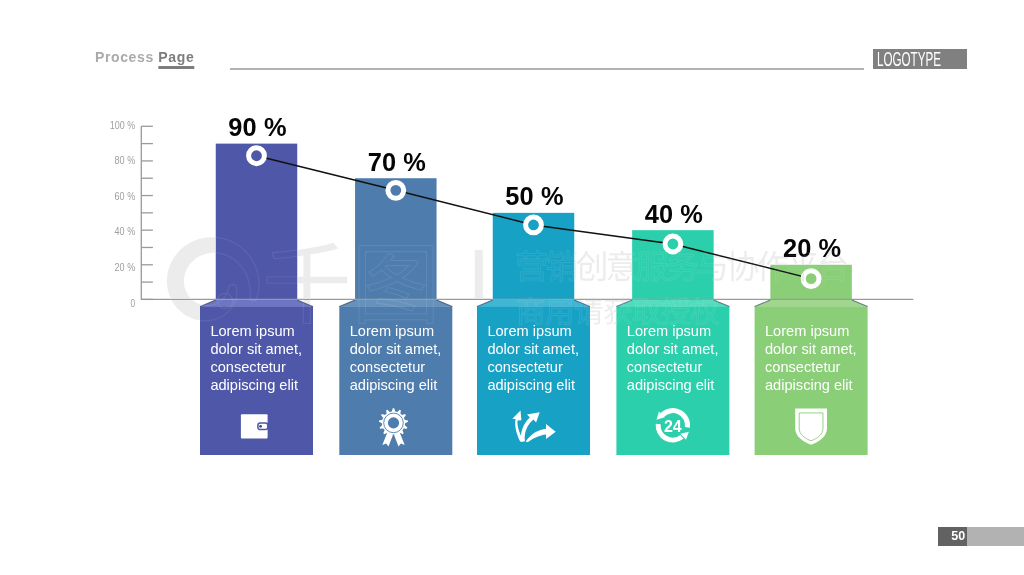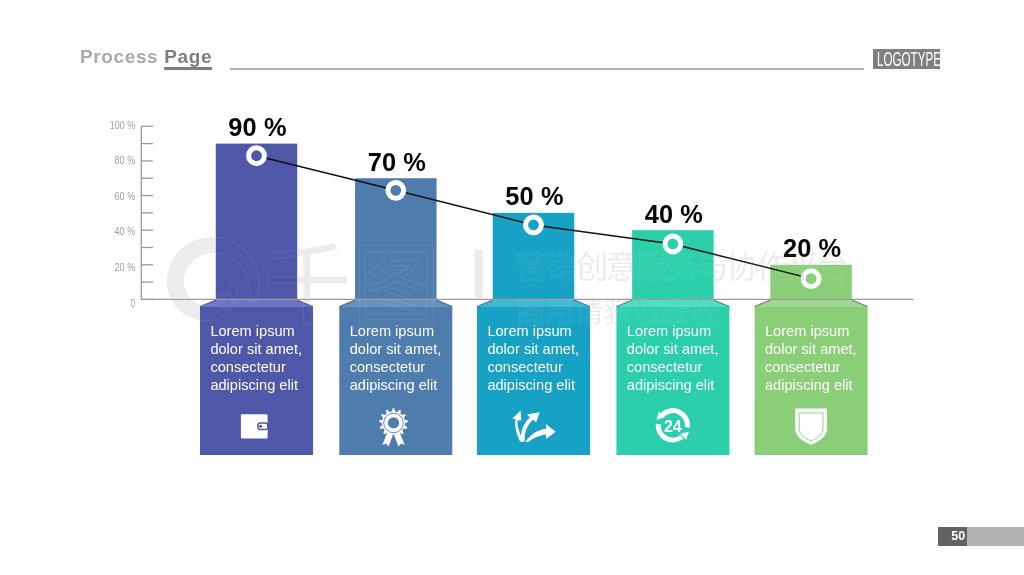--- a/index.html
+++ b/index.html
@@ -1,26 +1,26 @@
 <!DOCTYPE html>
 <html><head>
 <meta charset="utf-8">
 <style>
   html,body{margin:0;padding:0;background:#fff;}
   body{width:1024px;height:575px;font-family:"Liberation Sans",sans-serif;overflow:hidden;}
   #slide{position:relative;width:1024px;height:575px;background:#ffffff;overflow:hidden;}
 
   
-  .hdr-title{position:absolute;left:80px;top:46.6px;font-size:19px;font-weight:bold;
+  .hdr-title{position:absolute;left:95px;top:46.6px;font-size:14px;font-weight:bold;
              white-space:nowrap;line-height:20px;letter-spacing:0.62px;}
   .hdr-t1{color:#aaaaaa;}
   .hdr-t2{color:#7d7d7d;text-decoration:underline;text-decoration-thickness:3px;
           text-underline-offset:3.9px;text-decoration-skip-ink:auto;}
   .hdr-rule{position:absolute;left:229.9px;top:67.7px;width:634px;height:2.3px;background:#b2b2b2;}
-  .logotype{position:absolute;left:873.3px;top:48.7px;width:67px;height:20.6px;background:#808080;
+  .logotype{position:absolute;left:873.3px;top:48.7px;width:94px;height:20.6px;background:#808080;
             color:#fff;overflow:hidden;}
   .logotype span{display:block;font-size:20.5px;line-height:20.6px;text-align:center;
             width:200px;margin-left:-64.75px;
             transform:scaleX(0.568);transform-origin:50% 50%;white-space:nowrap;
             position:relative;top:0.4px;}
 
   
   .pg-num{position:absolute;left:938.2px;top:526.9px;width:40px;height:18.9px;background:#626262;
           color:#fff;font-size:12.5px;font-weight:bold;line-height:19.4px;text-align:center;}
   .pg-bar{position:absolute;left:966.6px;top:526.9px;width:70px;height:18.9px;background:#b2b2b2;}

